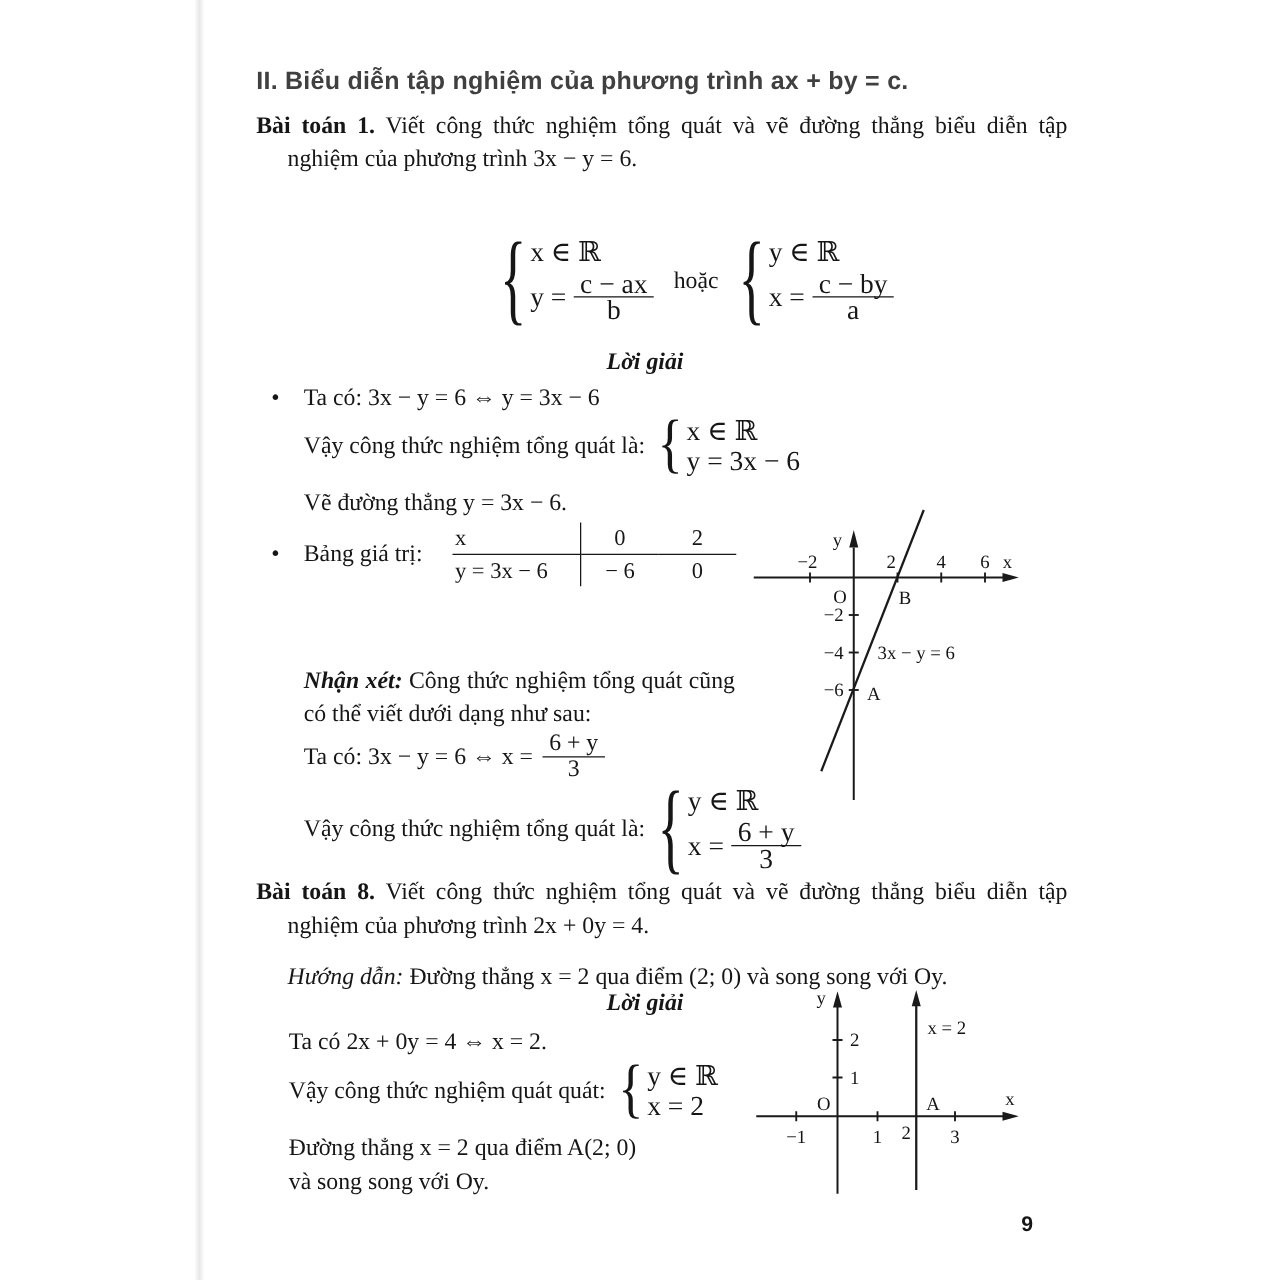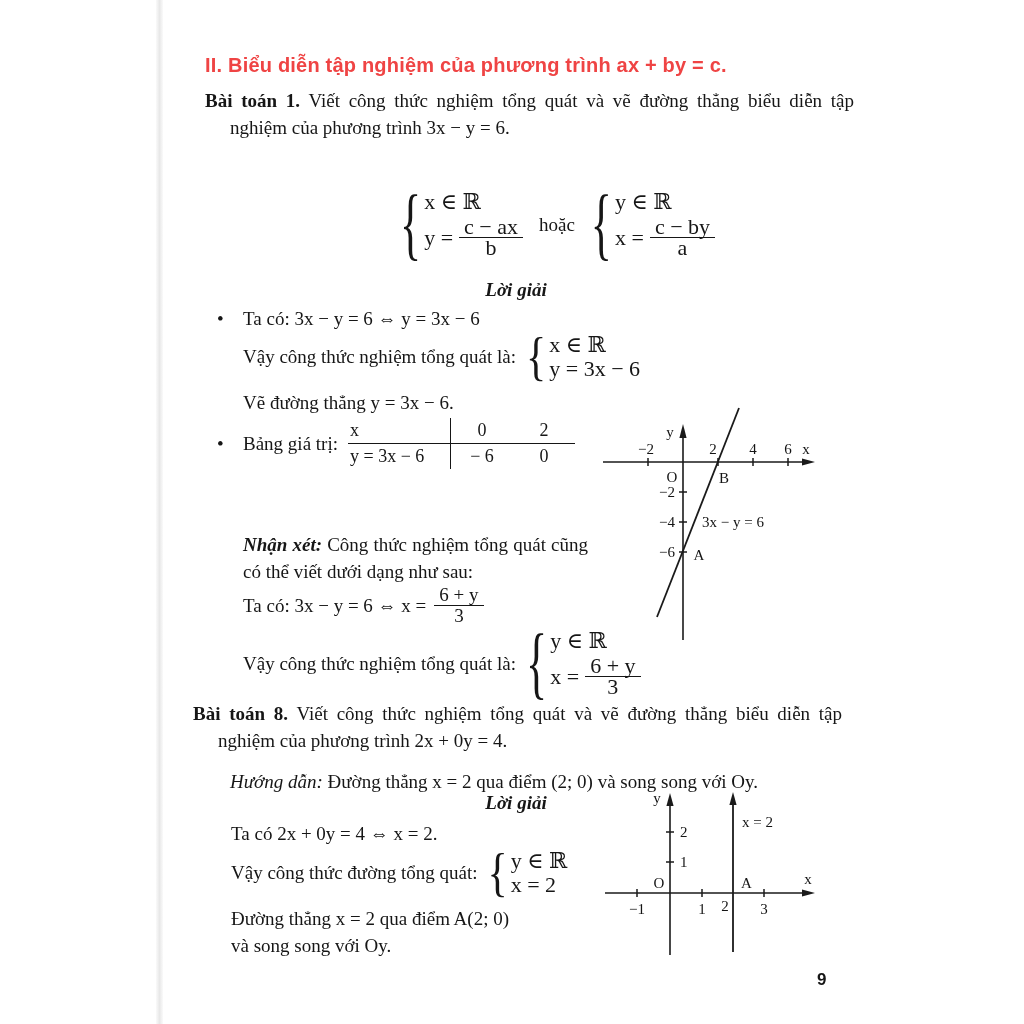--- a/index.html
+++ b/index.html
@@ -5,21 +5,21 @@
   html,body{margin:0;padding:0;background:#ffffff;}
   #page{position:relative;width:1024px;height:1024px;background:#ffffff;overflow:hidden;
         font-family:"Liberation Serif","DejaVu Serif",serif;color:#161616;font-size:19px;line-height:27px;}
   .abs{position:absolute;}
   .b{font-weight:700;}
   .i{font-style:italic;}
   .bi{font-weight:700;font-style:italic;}
   .just{text-align:justify;}
   p{margin:0;}
   
-  .heading{font-family:"Liberation Sans","DejaVu Sans",sans-serif;font-weight:700;font-size:20px;letter-spacing:.2px;color:#ef4444;}
+  .heading{font-family:"Liberation Sans","DejaVu Sans",sans-serif;font-weight:700;font-size:20px;letter-spacing:.2px;color:#404040;}
   
   .hang{padding-left:25px;text-indent:-25px;}
   
   .sys{display:inline-flex;align-items:center;}
   .brace{display:inline-block;line-height:1;font-weight:400;margin-right:3px;transform-origin:center;}
   .sys2 .brace{font-size:42px;transform:scaleY(1.25);}
   .systall .brace{font-size:44px;transform:scaleY(1.85);}
   .sys-lines{display:inline-flex;flex-direction:column;justify-content:center;font-size:22px;line-height:21px;}
   .sys2 .sys-lines{gap:3px;}
   .systall .sys-lines{gap:5px;}
@@ -106,21 +106,21 @@
         <span>x ∈ ℝ</span>
         <span>y = 3x − 6</span>
       </span>
     </span>
   </div>
 
   <div class="abs" style="left:243px;top:389px;">Vẽ đường thẳng y = 3x − 6.</div>
 
   <div class="abs row-center" style="left:217px;top:418px;">
     <span class="bullet">•</span>
-    <span style="margin-right:10px;">Bảng giá trị:</span>
+    <span style="margin-right:24px;">Bảng giá trị:</span>
     <table class="vals">
       <tbody>
           <tr class="r1">
         <td class="c1">x</td>
         <td class="v">0</td>
         <td class="v">2</td>
       </tr>
       <tr class="r2">
         <td class="c1">y = 3x − 6</td>
         <td class="v">− 6</td>
@@ -188,36 +188,36 @@
     <text x="158" y="56" text-anchor="middle">4</text>
     <text x="193" y="56" text-anchor="middle">6</text>
     <text x="80" y="99" text-anchor="end">−2</text>
     <text x="80" y="129" text-anchor="end">−4</text>
     <text x="80" y="159" text-anchor="end">−6</text>
     <text x="129" y="85" text-anchor="middle">B</text>
     <text x="104" y="162" text-anchor="middle">A</text>
     <text x="107" y="129" text-anchor="start">3x − y = 6</text>
   </svg>
 
-  <p class="abs just hang" style="left:193px;top:700px;width:624px;">
+  <p class="abs just hang" style="left:205px;top:700px;width:624px;">
     <span class="b">Bài toán 8.</span>
     <span>Viết công thức nghiệm tổng quát và vẽ đường thẳng biểu diễn tập nghiệm của phương trình 2x + 0y = 4.</span>
   </p>
 
   <p class="abs" style="left:230px;top:756px;width:610px;margin-top:12px;">
     <span class="i">Hướng dẫn:</span>
     <span>Đường thẳng x = 2 qua điểm (2; 0) và song song với Oy.</span>
   </p>
 
   <div class="abs bi" style="left:205px;top:789px;width:622px;text-align:center;">Lời giải</div>
 
   <div class="abs" style="left:231px;top:820px;">Ta có 2x + 0y = 4 ⇔ x = 2.</div>
 
   <div class="abs row-center gap10" style="left:231px;top:845px;height:54px;">
-    <span>Vậy công thức đường tổng quát:</span>
+    <span>Vậy công thức nghiệm quát quát:</span>
     <span class="sys sys2">
       <span class="brace">{</span>
       <span class="sys-lines">
         <span>y ∈ ℝ</span>
         <span>x = 2</span>
       </span>
     </span>
   </div>
 
   <div class="abs" style="left:231px;top:905px;width:360px;">

